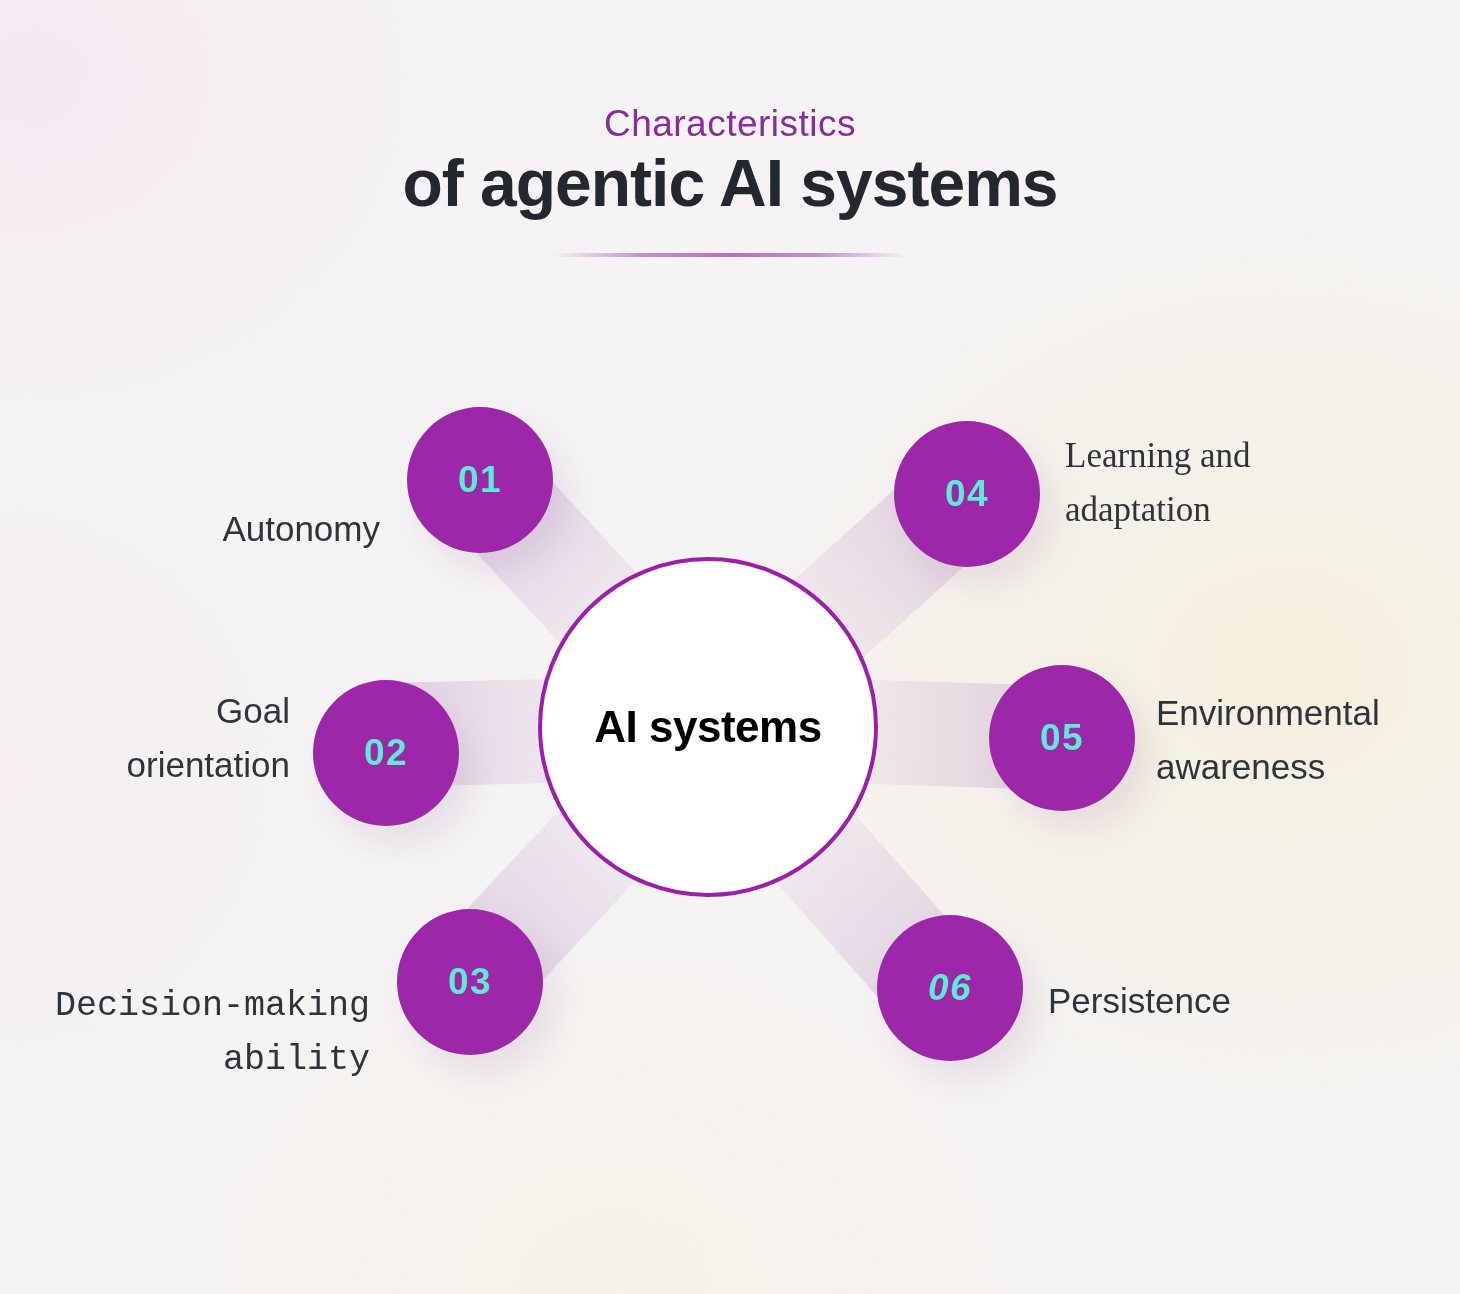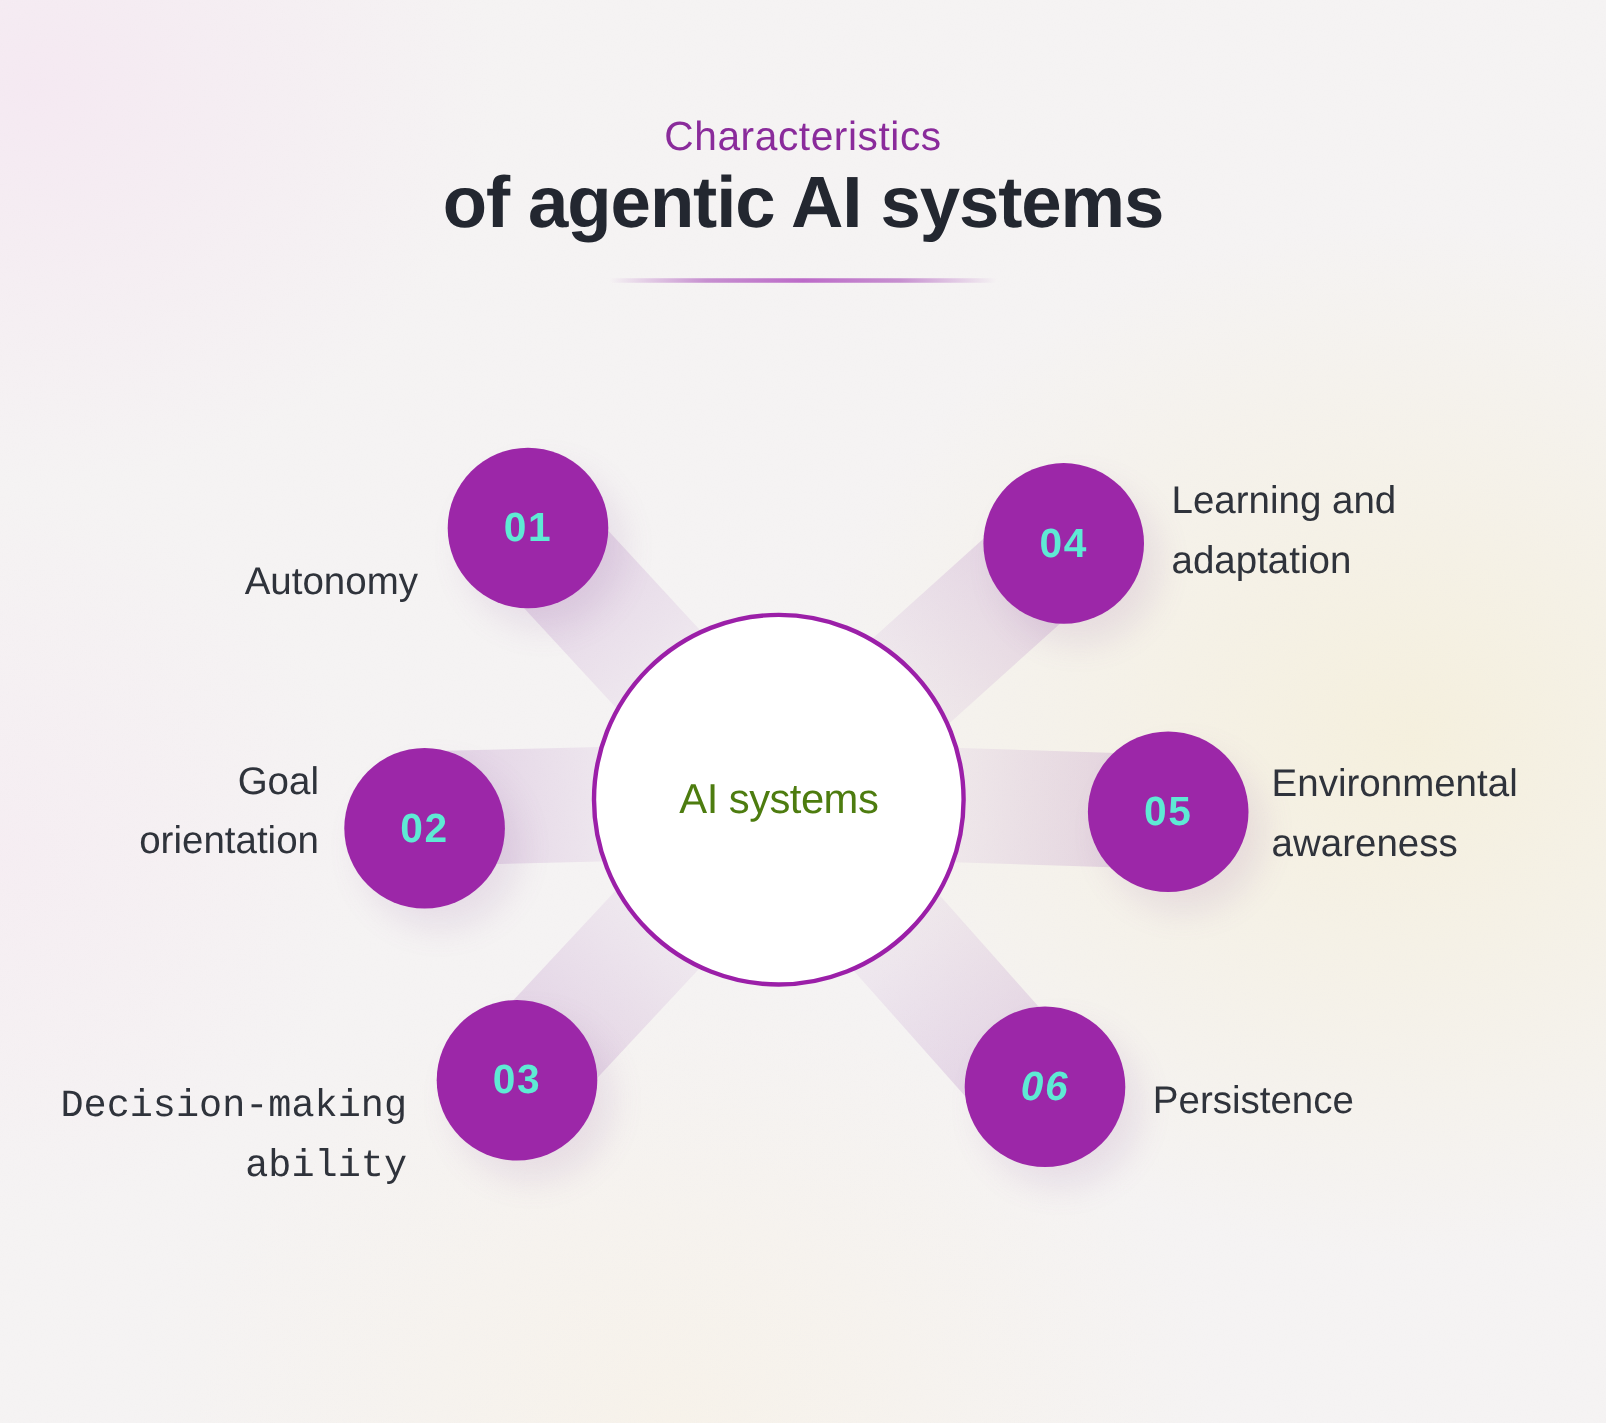--- a/index.html
+++ b/index.html
@@ -47,21 +47,21 @@
   .beam-4{ left:967px;  top:494px;  width:348px; transform:rotate(138deg);   }
   .beam-5{ left:1062px; top:738px;  width:354px; transform:rotate(181.8deg); }
   .beam-6{ left:950px;  top:1000px; width:365px; transform:rotate(-131.6deg);}
 
   .center-circle{
     position:absolute; left:538px; top:557px; width:340px; height:340px;
     border-radius:50%; background:#FFFFFF; border:4px solid #9B1FA8; z-index:4;
     display:flex; align-items:center; justify-content:center;
   }
   .center-circle .center-label{
-    font-size:38px; font-weight:400; color:#4d7c0f; letter-spacing:-0.5px;
+    font-size:44px; font-weight:700; color:#000000; letter-spacing:-0.5px;
   }
 
   .node{
     position:absolute; width:146px; height:146px; border-radius:50%;
     background:#9C27A8; z-index:5;
     display:flex; align-items:center; justify-content:center;
     box-shadow:14px 18px 30px rgba(150,100,160,0.14);
   }
   .node .num{ color:#5eead4; font-size:37px; font-weight:700; letter-spacing:1.5px; }
   .node-1{ left:407px; top:407px; }
@@ -74,21 +74,21 @@
   .label{
     position:absolute; z-index:6; transform:translateY(-50%);
     font-size:35px; color:#2F333B; line-height:1.55; white-space:nowrap;
   }
   .label .line{ display:block; }
   .label-right{ text-align:right; }
   .label-left { text-align:left;  }
   .label-1{ right:1080px; top:481px;margin-top:48px;  }
   .label-2{ right:1170px; top:738px;  }
   .label-3{ right:1090px; top:1033px;font-family:Liberation Mono, monospace; }
-  .label-4{ left:1065px;  top:483px;  }
+  .label-4{ left:1065px;  top:483px;font-family:Liberation Serif, serif;  }
   .label-5{ left:1156px;  top:740px;  }
   .label-6{ left:1048px;  top:1001px; }
 
   
   .footer{ position:absolute; left:0; bottom:0; width:100%; height:110px; z-index:6; }
   .brand{ position:absolute; left:85px; top:20px; display:flex; align-items:center; }
   .brand-icon{ position:relative; width:54px; height:54px; margin-right:13px; }
   .brand-icon .half{
     position:absolute; width:46px; height:25px;
     background:linear-gradient(115deg,#F7941D 0%,#F0532B 35%,#EC1E79 70%,#B31EA0 100%);

